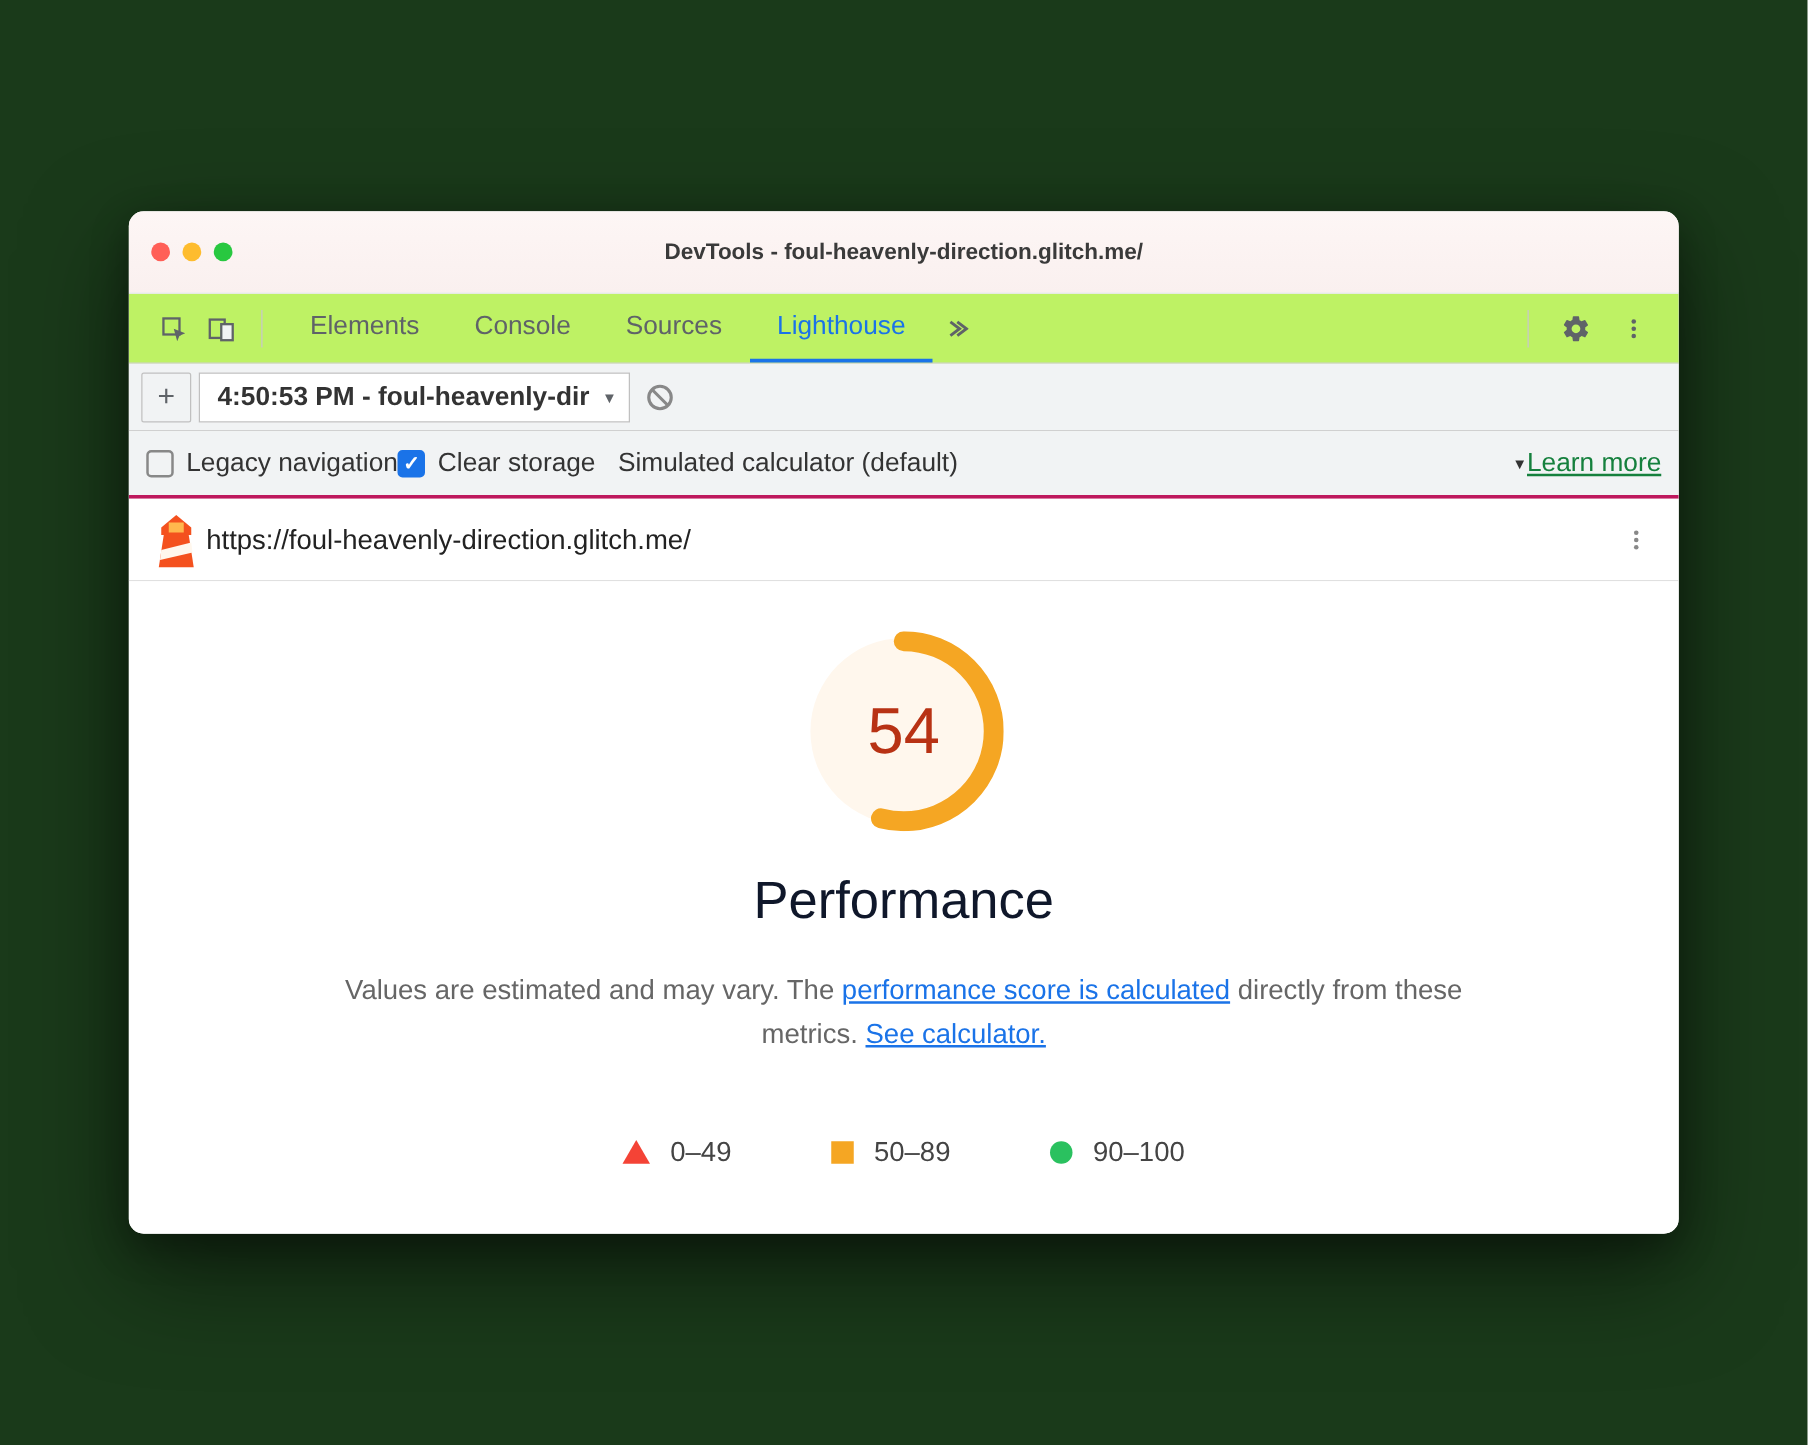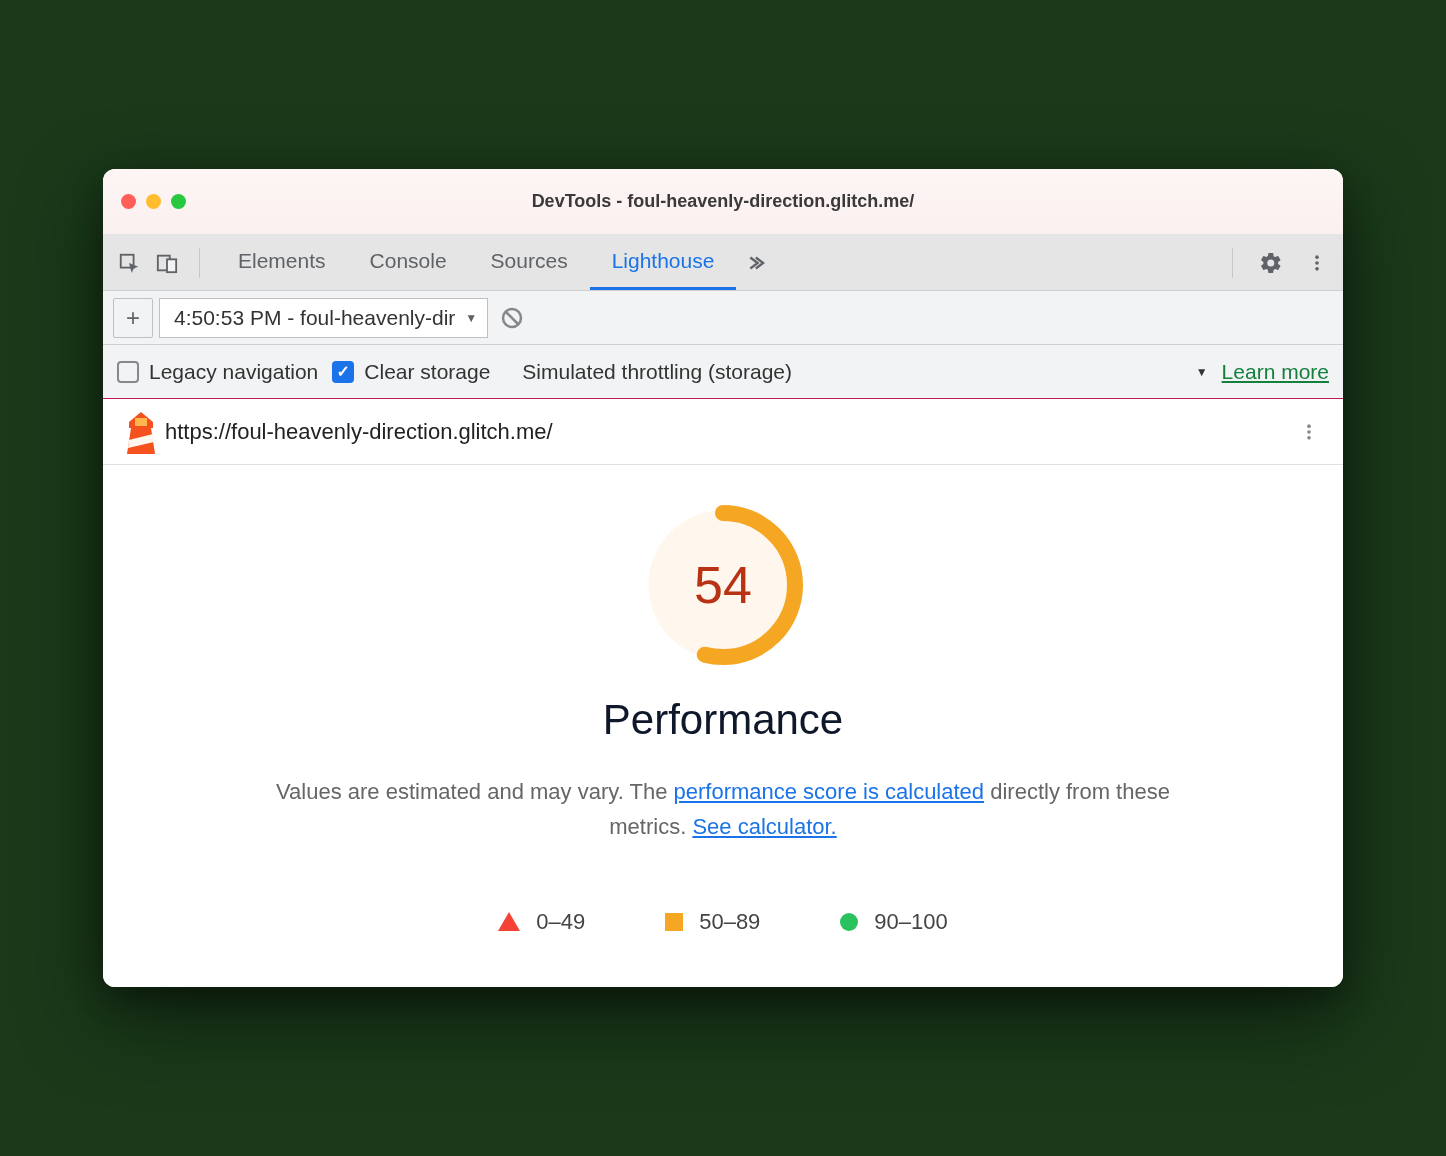--- a/index.html
+++ b/index.html
@@ -35,22 +35,22 @@
   .tl.yellow { background:#febc2e; }
   .tl.green { background:#28c840; }
   .titlebar-title {
     position:absolute; left:0; right:0; text-align:center;
     font-size: 18px; font-weight:600; color:#3a3a3a;
     pointer-events:none;
   }
   
   .tabbar {
     display:flex; align-items:center; height:56px;
-    background:#e5e5e5; border-bottom:1px solid #d0d0d0;
-    padding: 0 10px; gap: 6px;
+    background:#bef264; border-bottom:1px solid #d0d0d0;
+    padding: 0 20px; gap: 6px;
   }
   .inspect-icon, .device-icon, .gear-icon, .kebab-icon {
     width:32px; height:32px; display:flex; align-items:center; justify-content:center;
     color:#5f6368; cursor:pointer; border-radius:4px;
   }
   .tabbar .sep { width:1px; height:30px; background:#c8c8c8; margin: 0 10px; }
   .tabs { display:flex; gap: 0; align-items:stretch; flex:1; height:100%; }
   .tab {
     padding: 0 22px; display:flex; align-items:center;
     font-size:21px; color:#5f6368; cursor:pointer;
@@ -69,28 +69,28 @@
   .plus-btn {
     width:40px; height:40px; border:1px solid #c0c0c0; background:#fff0;
     display:flex; align-items:center; justify-content:center; font-size:24px;
     color:#5f6368; border-radius:2px; cursor:pointer;
   }
   .report-select {
     height:40px; border:1px solid #c0c0c0; background:#fff;
     display:flex; align-items:center; padding: 0 10px 0 14px; gap:10px;
     font-size:21px; color:#333; cursor:pointer; max-width:420px;
   }
-  .report-select .label { white-space:nowrap; overflow:hidden; text-overflow:clip; flex:1; }
+  .report-select .label { white-space:nowrap; overflow:hidden; text-overflow:clip; flex:1;font-weight:bold; }
   .report-select .tri { font-size:12px; color:#5f6368; }
   .clear-icon { width:36px; height:36px; display:flex; align-items:center; justify-content:center; color:#888; cursor:pointer;}
   
   .optbar {
     display:flex; align-items:center; height:54px;
-    background:#f1f3f4; border-bottom:1px solid #be185d;
-    padding: 0 14px; gap: 14px; font-size:21px; color:#333;text-align:right;
+    background:#f1f3f4; border-bottom:3px solid #be185d;
+    padding: 0 14px; font-size:21px; color:#333;text-align:right;
   }
   .chk {
     width:22px; height:22px; border:2px solid #888; border-radius:4px;
     display:inline-flex; align-items:center; justify-content:center;
     cursor:pointer; flex-shrink:0;
   }
   .chk.checked { background:#1a73e8; border-color:#1a73e8; }
   .chk.checked::after { content:"✓"; color:#fff; font-size:16px; font-weight:bold; }
   .opt { display:flex; align-items:center; gap:10px; }
   .throttle { margin-left: 18px; color:#333; }
@@ -197,21 +197,21 @@
 
   <div class="optbar">
     <div class="opt">
       <span class="chk"></span>
       <span>Legacy navigation</span>
     </div>
     <div class="opt">
       <span class="chk checked"></span>
       <span>Clear storage</span>
     </div>
-    <div class="throttle">Simulated throttling (storage)</div>
+    <div class="throttle">Simulated calculator (default)</div>
     <div style="flex:1"></div>
     <span class="dropdown-tri">▼</span>
     <span class="learn-link">Learn more</span>
   </div>
 
   <div class="urlbar">
     <div class="lighthouse-logo">
       <svg viewBox="0 0 40 44">
           <polygon points="20,2 32,12 32,18 8,18 8,12" fill="#f4511e"></polygon>
           <rect x="14" y="8" width="12" height="8" fill="#ffb74d"></rect>

